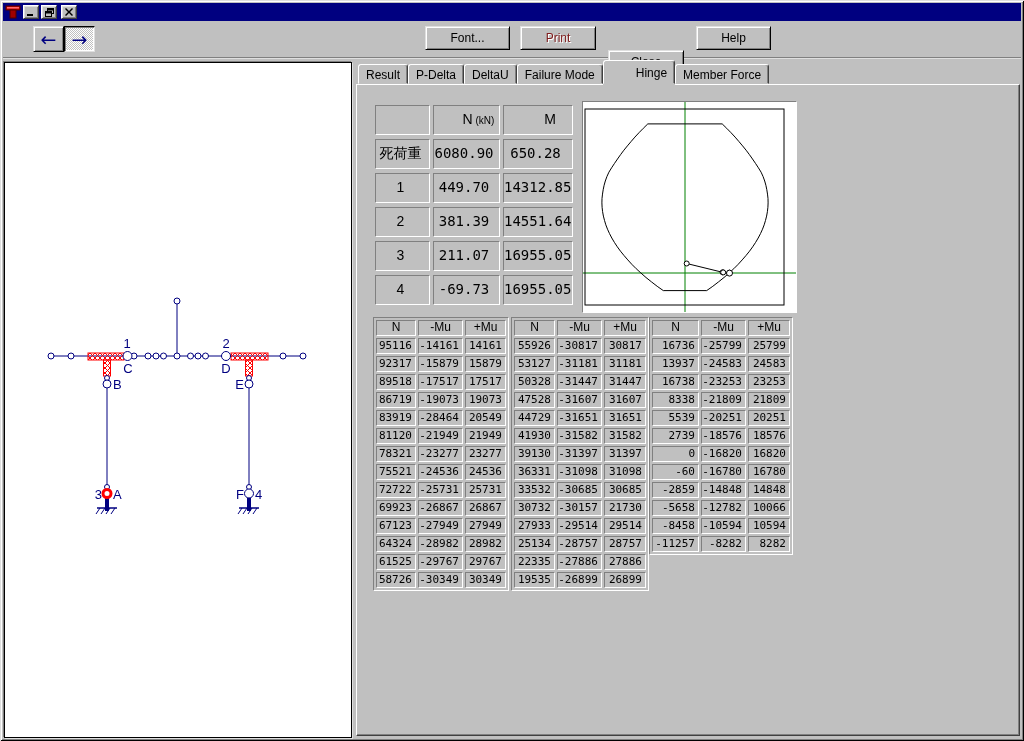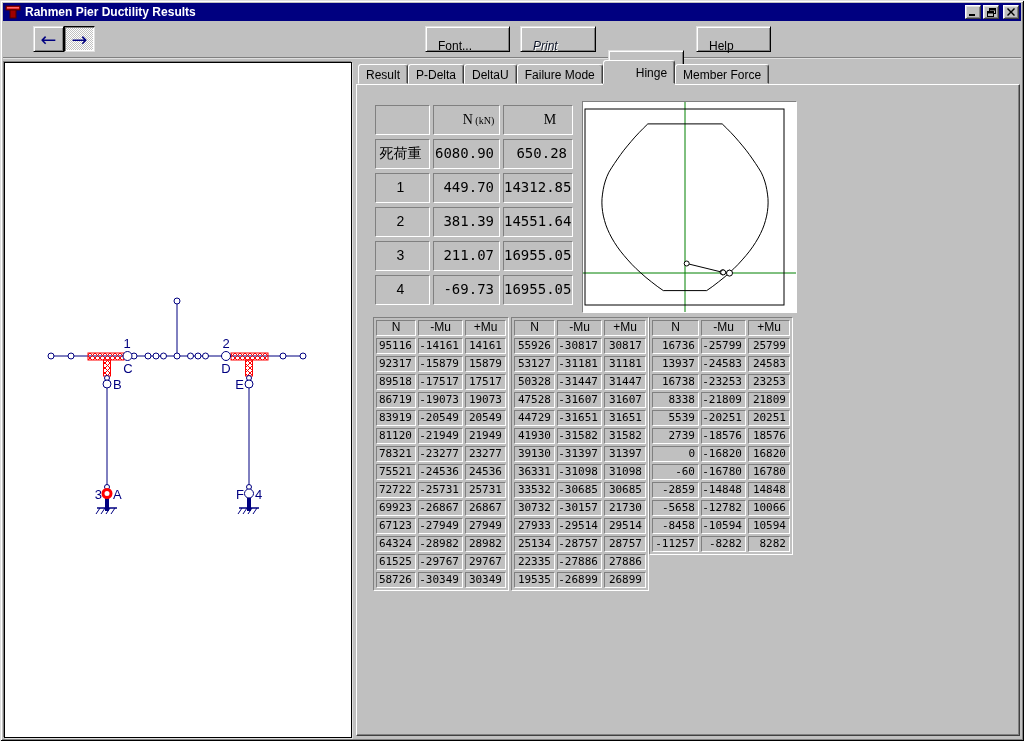--- a/index.html
+++ b/index.html
@@ -29,45 +29,45 @@
     font-family:"DejaVu Sans",sans-serif;}
   .nav-btn.pressed{border-color:#000 #dfdfdf #dfdfdf #000;
     box-shadow:inset 1px 1px 0 #808080, inset -1px -1px 0 #fff;
     background-color:#c0c0c0;
     background-image:linear-gradient(45deg,#fff 25%,transparent 25%,transparent 75%,#fff 75%),
                      linear-gradient(45deg,#fff 25%,transparent 25%,transparent 75%,#fff 75%);
     background-size:2px 2px;background-position:0 0,1px 1px;}
   .cmd-btn{position:absolute;top:5px;height:24px;background:#c0c0c0;font-size:12px;
     border:1px solid;border-color:#dfdfdf #000 #000 #dfdfdf;
     box-shadow:inset 1px 1px 0 #fff, inset -1px -1px 0 #808080;
-    color:#000;text-align:left;padding:12px;font-family:"Liberation Sans",sans-serif;}
-  .cmd-btn.disabled{color:#0f172a;text-shadow:1px 1px 0 #fff;font-style:italic;}
+    color:#000;text-align:center;padding:3px;font-family:"Liberation Sans",sans-serif;}
+  .cmd-btn.disabled{color:#7f1d1d;text-shadow:1px 1px 0 #fff;}
   
   .draw-panel{position:absolute;left:4px;top:62px;width:348px;height:676px;background:#fff;
     border:1px solid #000;box-shadow:-1px -1px 0 #808080, 1px 1px 0 #dfdfdf;}
   
   .tabstrip{position:absolute;left:356px;top:60px;width:664px;height:24px;display:flex;
     align-items:center;padding-left:2px;}
   .tab{height:20px;margin-top:4px;background:#c0c0c0;font-size:12px;color:#000;
     padding:3px 7px 0 7px;border:1px solid;border-color:#fff #404040 transparent #fff;
     border-top-left-radius:3px;border-top-right-radius:3px;position:relative;z-index:1;
     box-shadow:inset -1px 0 0 #808080;white-space:nowrap;}
   .tab.active{height:24px;margin-top:0;padding-top:5px;z-index:3;
     box-shadow:inset -1px 0 0 #808080, 0 2px 0 #c0c0c0;padding-left:32px;}
   .tabpage{position:absolute;left:356px;top:84px;width:664px;height:652px;background:#c0c0c0;
     border:1px solid;border-color:#fff #404040 #404040 #fff;
     box-shadow:inset -1px -1px 0 #808080;z-index:2;}
   
   .summary{position:absolute;left:18px;top:20px;display:grid;
     grid-template-columns:55px 67px 70px;grid-auto-rows:30px;gap:4px 3px;}
   .cell{background:#c0c0c0;border:1px solid;border-color:#808080 #fff #fff #808080;
     color:#000;overflow:hidden;}
-  .summary .cell{font-size:14px;line-height:27px;text-align:right;padding-right:5px;
+  .summary .cell{font-size:14px;line-height:27px;text-align:center;padding-right:5px;
     font-family:"DejaVu Sans Mono",monospace;}
-  .summary .hdr{text-align:center;padding-right:0;font-family:Liberation Serif, serif;padding-left:24px;}
+  .summary .hdr{text-align:center;padding-right:0;font-family:Liberation Sans, sans-serif;padding-left:24px;}
   .summary .hdr .sym{font-size:14px;}
   .summary .hdr .unit{font-size:10px;}
   .summary .rowlabel{font-family:"Liberation Sans",sans-serif;font-size:14px;
     text-align:center;padding-right:4px;}
   
   .plotbox{position:absolute;left:225px;top:16px;width:215px;height:212px;background:#fff;
     border:1px solid;border-color:#808080 #fff #fff #808080;}
   
   .mu-table{position:absolute;background:#c0c0c0;padding:2px;
     border:1px solid;border-color:#808080 #fff #fff #808080;
@@ -84,21 +84,20 @@
 <body>
 
 <div class="window">
 
   <div class="titlebar">
     <svg class="app-icon" viewBox="0 0 16 16">
       <rect x="1" y="2" width="14" height="4" fill="#d00000" stroke="#500000"></rect>
       <rect x="5" y="6" width="6" height="8" fill="#a00000" stroke="#500000"></rect>
       <rect x="2" y="3" width="12" height="1.5" fill="#ff6a6a"></rect>
     </svg>
-    <span class="title">Rahmen Pier Ductility Results</span>
     <button class="win-btn">
       <svg width="8" height="8" viewBox="0 0 8 8">
           <rect x="0" y="6" width="6" height="2" fill="#000"></rect>
         </svg>
     </button>
     <button class="win-btn">
       <svg width="9" height="9" viewBox="0 0 9 9">
         <rect x="2.5" y="0.5" width="6" height="5" fill="none" stroke="#000"></rect>
         <rect x="2.5" y="0.5" width="6" height="2" fill="#000"></rect>
         <rect x="0.5" y="3.5" width="6" height="5" fill="#c0c0c0" stroke="#000"></rect>
@@ -269,21 +268,21 @@
         <div class="cell">92317</div>
         <div class="cell">-15879</div>
         <div class="cell">15879</div>
         <div class="cell">89518</div>
         <div class="cell">-17517</div>
         <div class="cell">17517</div>
         <div class="cell">86719</div>
         <div class="cell">-19073</div>
         <div class="cell">19073</div>
         <div class="cell">83919</div>
-        <div class="cell">-20549</div>
+        <div class="cell">-28464</div>
         <div class="cell">20549</div>
         <div class="cell">81120</div>
         <div class="cell">-21949</div>
         <div class="cell">21949</div>
         <div class="cell">78321</div>
         <div class="cell">-23277</div>
         <div class="cell">23277</div>
         <div class="cell">75521</div>
         <div class="cell">-24536</div>
         <div class="cell">24536</div>

